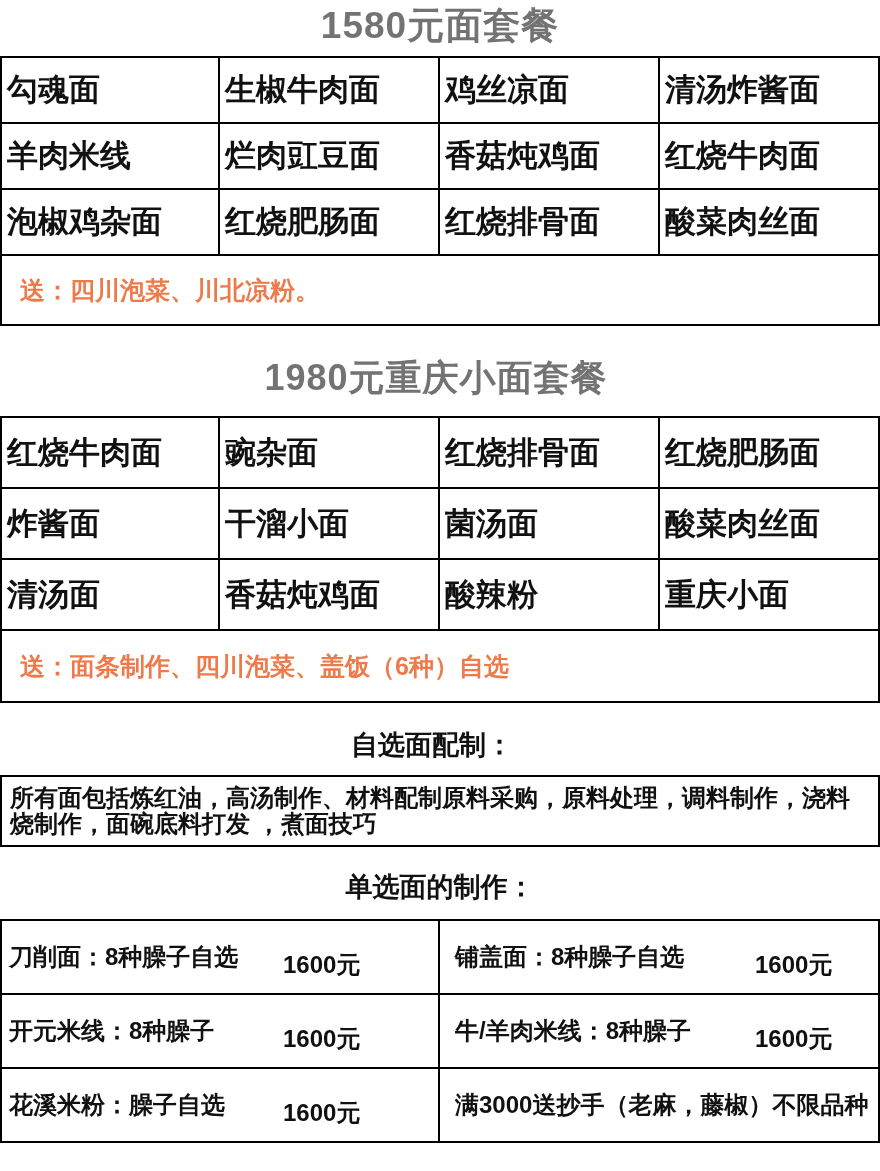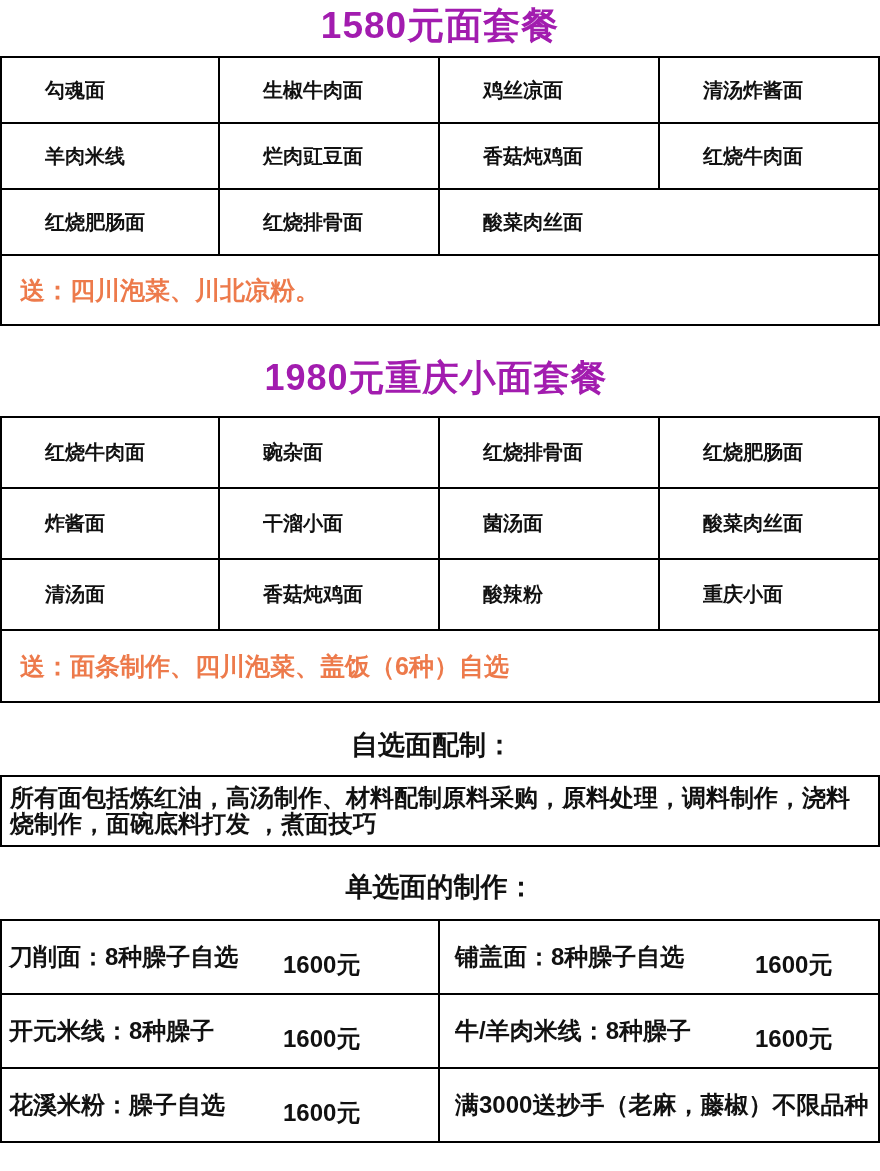--- a/index.html
+++ b/index.html
@@ -16,21 +16,21 @@
     color: #111111;
     overflow: hidden;
   }
 
   
   .set-title {
     margin: 4px 0 8px 0;
     line-height: 44px;
     font-size: 37px;
     text-align: center;
-    color: #a21caf;
+    color: #737373;
     letter-spacing: 1px;
   }
   .set-title.second {
     margin: 30px 8px 16px 0;
     font-size: 36px;
   }
 
   
   .menu-table {
     border: 2px solid #000000;
@@ -39,24 +39,23 @@
     display: grid;
     grid-template-columns: 218px 220px 220px 1fr;
     border-bottom: 2px solid #000000;
   }
   .menu-table-1 .menu-row { height: 64px; }
   .menu-table-2 .menu-row { height: 69px; }
   .menu-cell {
     display: flex;
     align-items: center;
     padding-left: 5px;
-    font-size: 20px;
+    font-size: 31px;
     border-right: 2px solid #000000;
     overflow: hidden;
-    margin-left: 38px;
   }
   .menu-cell:last-child { border-right: none; }
   .gift-row {
     display: flex;
     align-items: center;
     padding-left: 18px;
     font-size: 25px;
     color: #ED7A4B;
   }
   .menu-table-1 .gift-row { height: 68px; }
@@ -134,20 +133,21 @@
       <div class="menu-cell">鸡丝凉面</div>
       <div class="menu-cell">清汤炸酱面</div>
     </div>
     <div class="menu-row">
       <div class="menu-cell">羊肉米线</div>
       <div class="menu-cell">烂肉豇豆面</div>
       <div class="menu-cell">香菇炖鸡面</div>
       <div class="menu-cell">红烧牛肉面</div>
     </div>
     <div class="menu-row">
+      <div class="menu-cell">泡椒鸡杂面</div>
       <div class="menu-cell">红烧肥肠面</div>
       <div class="menu-cell">红烧排骨面</div>
       <div class="menu-cell">酸菜肉丝面</div>
     </div>
     <div class="gift-row">送：四川泡菜、川北凉粉。</div>
   </div>
 
   <h1 class="set-title second">1980元重庆小面套餐</h1>
 
   <div class="menu-table menu-table-2">

